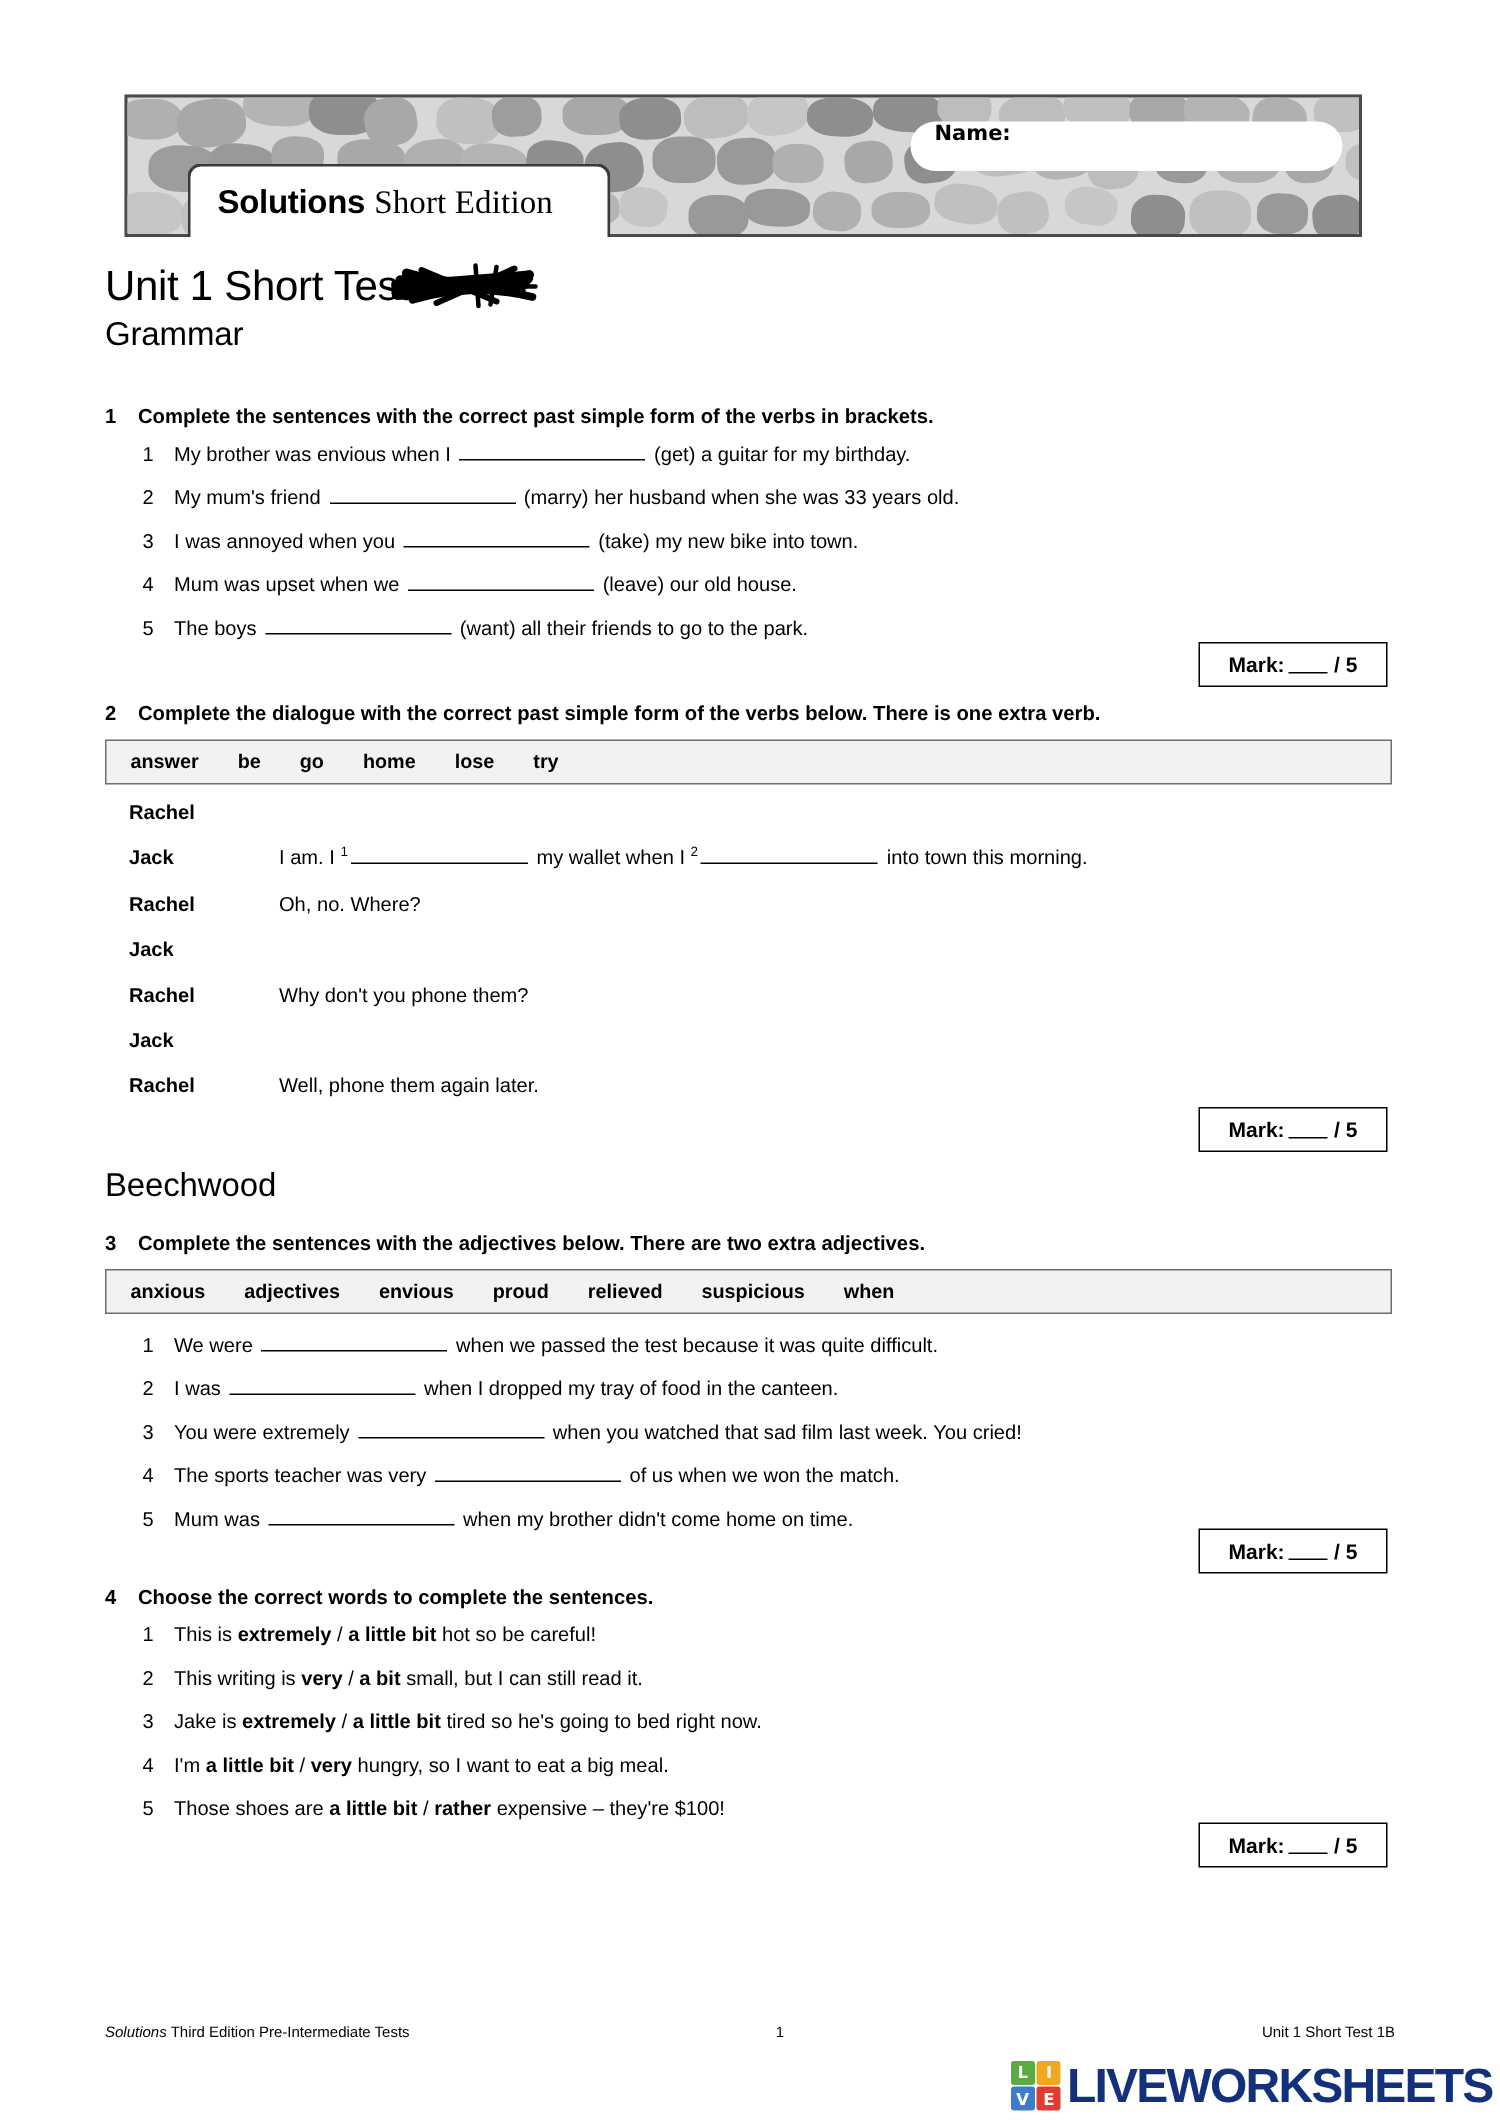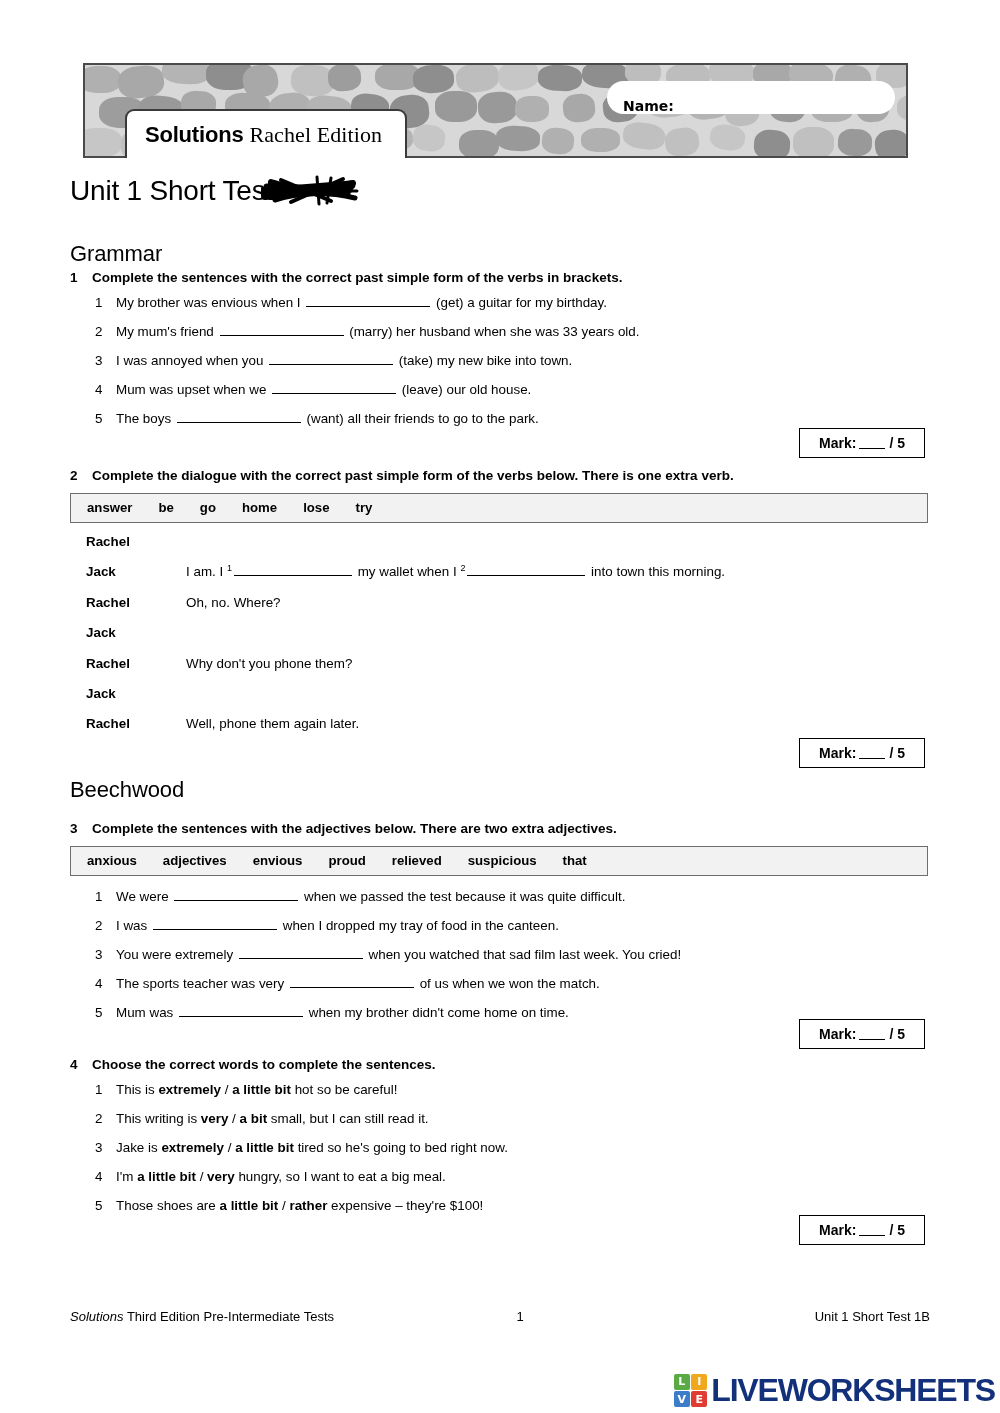--- a/index.html
+++ b/index.html
@@ -59,21 +59,21 @@
     margin-left: 6px;
     letter-spacing: 0.1px;
   }
   .name-field {
     position: absolute;
     right: 13px; top: 18px;
     width: 288px; height: 33px;
     background: #ffffff;
     border-radius: 17px;
     display: flex;
-    align-items: flex-end;
+    align-items: flex-start;
     padding-left: 16px;
     z-index: 4;
     font-size: 14px;
     font-weight: bold;
     font-family: "DejaVu Sans", sans-serif;
   }
 
   
   .title-row {
     position: absolute;
@@ -182,25 +182,25 @@
   .ul-gap {
     display: inline-block;
     border-bottom: 1.6px solid #000;
     width: 26px; height: 11px;
     margin: 0 4px 0 3px;
   }
 
   
   .footer {
     position: absolute;
-    left: 70px; top: 1309px;
+    left: 70px; top: 1350px;
     width: 860px;
     display: flex;
     align-items: flex-start;
-    font-size: 13px;
+    font-size: 10px;
   }
   .f-left { width: 420px; }
   .f-center { width: 60px; text-align: center; }
   .f-right { flex: 1; text-align: right; }
   .f-ital { font-style: italic; }
 
   
   .lw-logo {
     position: absolute;
     right: 5px; top: 1372px;
@@ -294,21 +294,21 @@
           <div class="pebble" style="width: 33.5761px; height: 27.5401px; left: 580.334px; top: 63.3888px; background: rgb(192, 192, 192); transform: rotate(-6.94997deg);"></div>
           <div class="pebble" style="width: 35.3207px; height: 24.9956px; left: 624.737px; top: 60.2181px; background: rgb(198, 198, 198); transform: rotate(8.6686deg);"></div>
           <div class="pebble" style="width: 35.9582px; height: 30.1343px; left: 668.899px; top: 64.7547px; background: rgb(142, 142, 142); transform: rotate(3.33557deg);"></div>
           <div class="pebble" style="width: 41.3125px; height: 31.52px; left: 708.486px; top: 61.8311px; background: rgb(192, 192, 192); transform: rotate(0.228155deg);"></div>
           <div class="pebble" style="width: 33.7074px; height: 26.5312px; left: 752.974px; top: 64.0349px; background: rgb(153, 153, 153); transform: rotate(2.82594deg);"></div>
           <div class="pebble" style="width: 34.3727px; height: 29.9716px; left: 789.895px; top: 64.9601px; background: rgb(142, 142, 142); transform: rotate(-5.41592deg);"></div>
         </div>
     </div>
     <div class="solutions-tab">
       <span class="sol-bold">Solutions</span>
-      <span class="sol-serif">Rachel Edition</span>
+      <span class="sol-serif">Short Edition</span>
     </div>
     <div class="name-field">
       <span>Name:</span>
     </div>
   </div>
 
   <div class="title-row">
     <span class="doc-title">Unit 1 Short Test</span>
     <span class="scribble">
       <svg width="98" height="34" viewBox="0 0 98 34">
@@ -321,21 +321,21 @@
           <path d="M20 6 L70 27" stroke-width="4"></path>
           <path d="M30 28 L82 5" stroke-width="4"></path>
           <path d="M0 16 L96 17" stroke-width="3"></path>
           <path d="M56 3 L58 30" stroke-width="3"></path>
           <path d="M70 4 L66 29" stroke-width="3"></path>
         </g>
       </svg>
     </span>
   </div>
 
-  <div class="section-head" style="top:241px;">Grammar</div>
+  <div class="section-head" style="top:210px;">Grammar</div>
 
   <div class="ex" style="top:270px;">
     <div class="ex-head">
       <span class="ex-num">1</span>
       <span class="ex-title">Complete the sentences with the correct past simple form of the verbs in brackets.</span>
     </div>
     <div class="qlist" id="ex1-list">
         <div class="qrow">
           <span class="qnum">1</span>
           <span class="qtext">My brother was envious when I <span class="blank b-long"></span> (get) a guitar for my birthday.</span>
@@ -418,21 +418,21 @@
       <span class="ex-num">3</span>
       <span class="ex-title">Complete the sentences with the adjectives below. There are two extra adjectives.</span>
     </div>
     <div class="wordbank" id="ex3-bank">
         <span>anxious</span>
         <span>adjectives</span>
         <span>envious</span>
         <span>proud</span>
         <span>relieved</span>
         <span>suspicious</span>
-        <span>that</span>
+        <span>when</span>
       </div>
     <div class="qlist" id="ex3-list" style="margin-top:12px;">
         <div class="qrow">
           <span class="qnum">1</span>
           <span class="qtext">We were <span class="blank b-long"></span> when we passed the test because it was quite difficult.</span>
         </div>
         <div class="qrow">
           <span class="qnum">2</span>
           <span class="qtext">I was <span class="blank b-long"></span> when I dropped my tray of food in the canteen.</span>
         </div>

